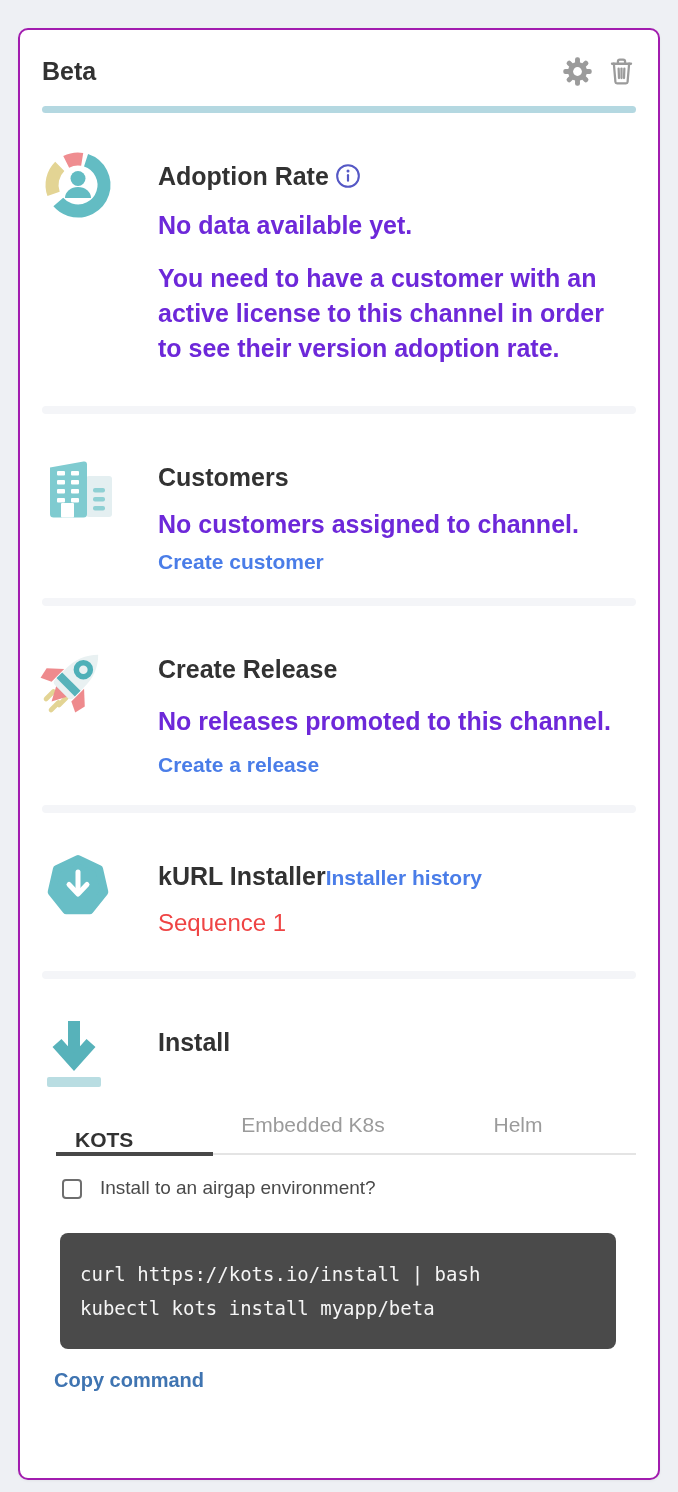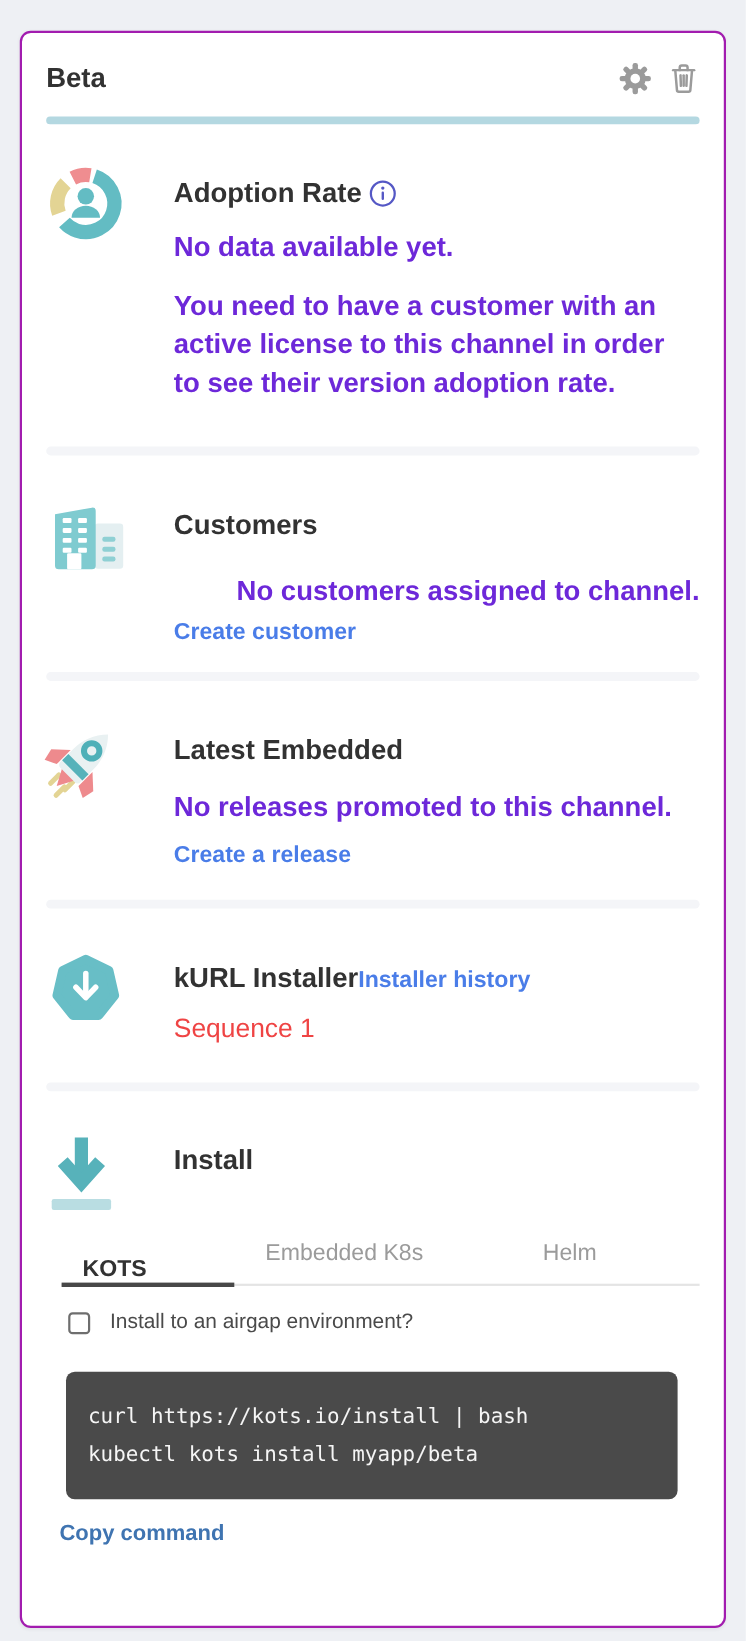--- a/index.html
+++ b/index.html
@@ -41,21 +41,21 @@
   .muted { font-size: 25px; color: #6d28d9; line-height: 35px; font-weight: bold; }
   .p1 { margin-top: 14px; line-height: 32px; }
   .para { margin-top: 20px; max-width: 450px; }
   .link { font-size: 21px; font-weight: 600; color: #4a7de8; text-decoration: none; cursor: pointer; display: inline-block; }
   .divider { height: 8px; border-radius: 4px; background: #f4f5f8; }
   .div-1 { margin-top: 40px; }
   .div-2 { margin-top: 24px; }
   .div-3 { margin-top: 28px; }
   .div-4 { margin-top: 30px; }
 
-  .cust-line { margin-top: 24px; text-align: right; }
+  .cust-line { margin-top: 11px; }
   .cust-link { margin-top: 8px; }
   .rel-line { margin-top: 16px; }
   .rel-link { margin-top: 14px; }
 
   .installer-row { display: flex; align-items: baseline; justify-content: flex-start; }
   .sequence { font-size: 24px; color: #ef4444; line-height: 36px; margin-top: 10px; }
 
   
   .tabs {
     margin: 14px 0 0 14px;
@@ -212,21 +212,21 @@
           <path d="M26 38 L13 50 L15.5 61 L26 56 Z" fill="#ee8a8d"></path>
           <path d="M54 38 L67 50 L64.5 61 L54 56 Z" fill="#ee8a8d"></path>
           <path d="M32 55 L40 70 L48 55 Z" fill="#ee8a8d"></path>
           <path d="M40 4 C49 13 53 24 53 36 L53 52 Q53 56 49 56 L31 56 Q27 56 27 52 L27 36 C27 24 31 13 40 4 Z" fill="#e9f1f2"></path>
           <path d="M27 42 L53 42 L53 50 L27 50 Z" fill="#57b2ba"></path>
           <circle cx="40" cy="25" r="7" fill="#e9f1f2" stroke="#4fb0b8" stroke-width="5.5"></circle>
         </g>
       </svg>
     </div>
     <div class="sec-body">
-      <div class="sec-heading">Latest Embedded</div>
+      <div class="sec-heading">Create Release</div>
       <div class="muted rel-line">No releases promoted to this channel.</div>
       <a class="link rel-link">Create a release</a>
     </div>
   </div>
 
   <div class="divider div-3"></div>
 
   
   <div class="sec">
     <div class="sec-icon">

